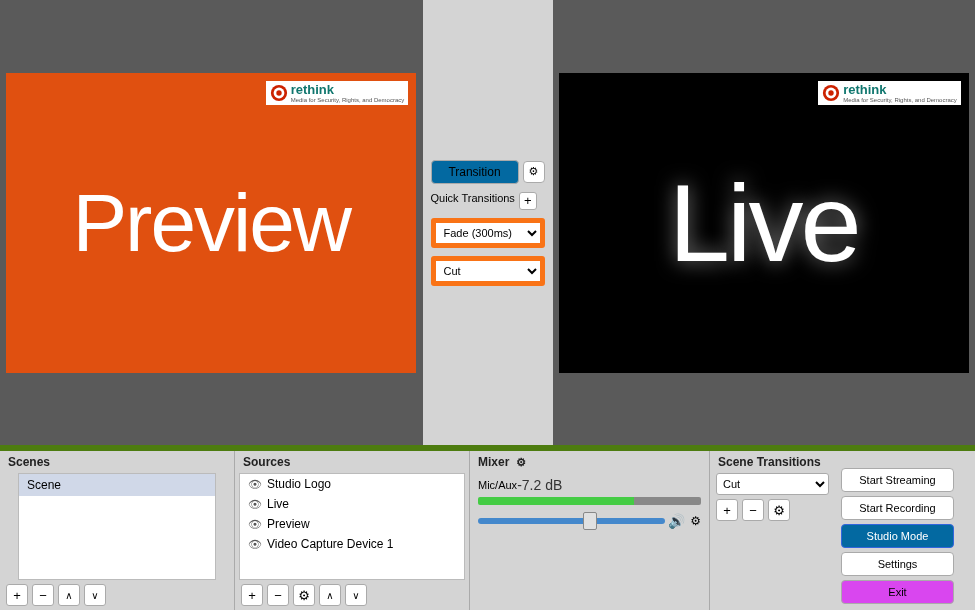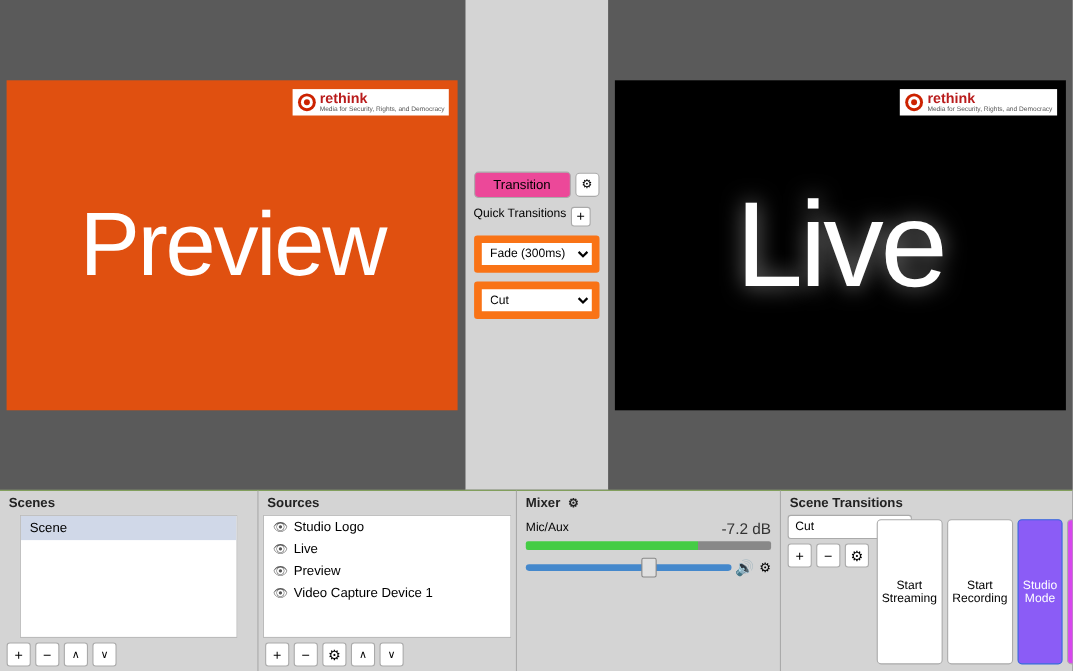--- a/index.html
+++ b/index.html
@@ -93,21 +93,21 @@
 
     .logo-text-wrap {
       display: flex;
       flex-direction: column;
       line-height: 1.1;
     }
 
     .logo-rethink {
       font-size: 13px;
       font-weight: bold;
-      color: #b91c1c;
+      color: #0f766e;
     }
 
     .logo-tagline {
       font-size: 6px;
       color: #555;
     }
 
     
     .transition-controls {
       width: 130px;
@@ -123,21 +123,21 @@
     .transition-header {
       display: flex;
       align-items: center;
       gap: 4px;
       width: 100%;
     }
 
     .transition-btn {
       flex: 1;
       padding: 4px 8px;
-      background: #ec4899;
+      background: #0369a1;
       border: 1px solid #aaa;
       border-radius: 4px;
       cursor: pointer;
       font-size: 12px;
       text-align: center;
     }
 
     .gear-btn {
       width: 22px;
       height: 22px;
@@ -169,34 +169,34 @@
       display: flex;
       align-items: center;
       justify-content: center;
       font-size: 13px;
       line-height: 1;
     }
 
     .dropdown-select {
       width: 100%;
       padding: 3px 4px;
-      border: 7px solid #f97316;
+      border: 5px solid #f97316;
       border-radius: 3px;
       background: white;
       font-size: 11px;
       cursor: pointer;
       appearance: auto;
     }
 
     
     .bottom-panel {
       height: 165px;
       background: #d4d4d4;
       display: flex;
-      border-top: 1px solid #4d7c0f;
+      border-top: 6px solid #4d7c0f;
     }
 
     .panel-section {
       display: flex;
       flex-direction: column;
       border-right: 1px solid #aaa;
     }
 
     .panel-header {
       padding: 4px 8px;
@@ -294,21 +294,20 @@
     }
 
     .mixer-channel {
       display: flex;
       flex-direction: column;
       padding: 4px 8px;
     }
 
     .mixer-channel-header {
       display: flex;
-      justify-content: space-between;
       align-items: center;
       font-size: 11px;
     }
 
     .mixer-fader-row {
       display: flex;
       align-items: center;
       gap: 4px;
       margin-top: 4px;
     }
@@ -363,39 +362,39 @@
       display: flex;
       align-items: center;
       padding: 4px 6px;
       gap: 4px;
     }
 
     
     .right-controls {
       width: 125px;
       display: flex;
-      flex-direction: row;
-      justify-content: center;
+      flex-direction: column;
+      justify-content: flex-end;
       padding: 26px 6px 6px 6px;
       gap: 4px;
     }
 
     .control-btn {
       width: 100%;
       padding: 5px 4px;
       background: white;
       border: 1px solid #aaa;
       border-radius: 4px;
       cursor: pointer;
       font-size: 11px;
       text-align: center;
     }
 
     .control-btn.active {
-      background: #8b5cf6;
+      background: #0369a1;
       color: white;
       border-color: #3366dd;
     }
 
     .control-btn.exit {
       background: #d946ef;
     }
 
     .db-label {
       font-size: 14px;
@@ -568,16 +567,17 @@
       <div class="toolbar-btn">+</div>
       <div class="toolbar-btn">−</div>
       <div class="toolbar-btn">⚙</div>
     </div>
   </div>
 
   <div class="right-controls">
     <button class="control-btn">Start Streaming</button>
     <button class="control-btn">Start Recording</button>
     <button class="control-btn active">Studio Mode</button>
+    <button class="control-btn">Settings</button>
     <button class="control-btn exit">Exit</button>
   </div>
 
 </div>
 
 </body></html>

